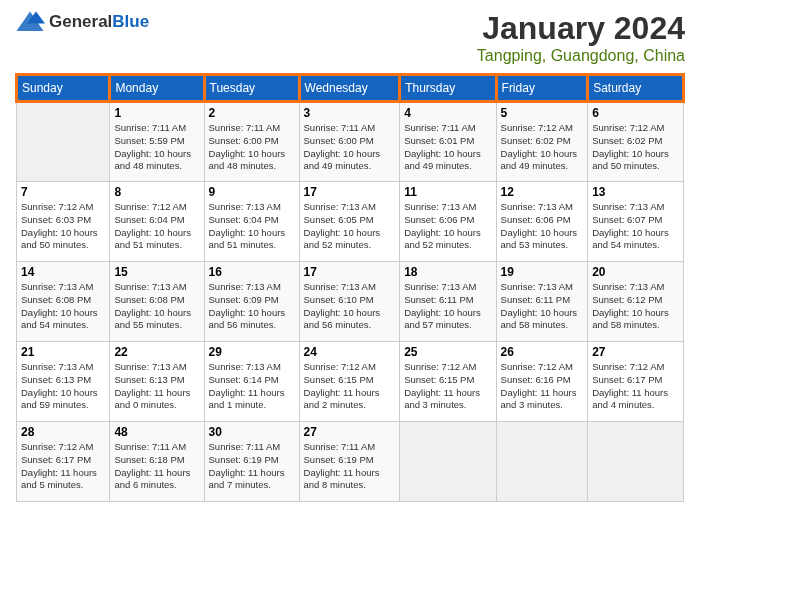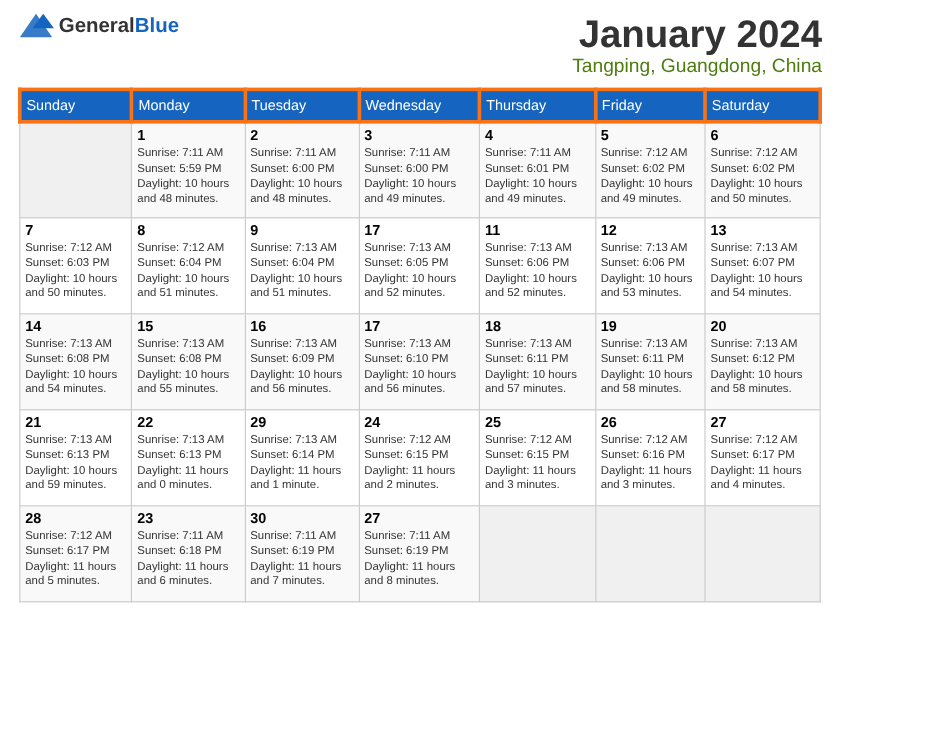--- a/index.html
+++ b/index.html
@@ -234,21 +234,21 @@
             <span class="day-number">27</span>
             <div class="day-info">Sunrise: 7:12 AM<br>Sunset: 6:17 PM<br>Daylight: 11 hours<br>and 4 minutes.</div>
           </td>
         </tr>
         <tr>
           <td>
             <span class="day-number">28</span>
             <div class="day-info">Sunrise: 7:12 AM<br>Sunset: 6:17 PM<br>Daylight: 11 hours<br>and 5 minutes.</div>
           </td>
           <td>
-            <span class="day-number">23</span>
+            <span class="day-number">48</span>
             <div class="day-info">Sunrise: 7:11 AM<br>Sunset: 6:18 PM<br>Daylight: 11 hours<br>and 6 minutes.</div>
           </td>
           <td>
             <span class="day-number">30</span>
             <div class="day-info">Sunrise: 7:11 AM<br>Sunset: 6:19 PM<br>Daylight: 11 hours<br>and 7 minutes.</div>
           </td>
           <td>
             <span class="day-number">27</span>
             <div class="day-info">Sunrise: 7:11 AM<br>Sunset: 6:19 PM<br>Daylight: 11 hours<br>and 8 minutes.</div>
           </td>

